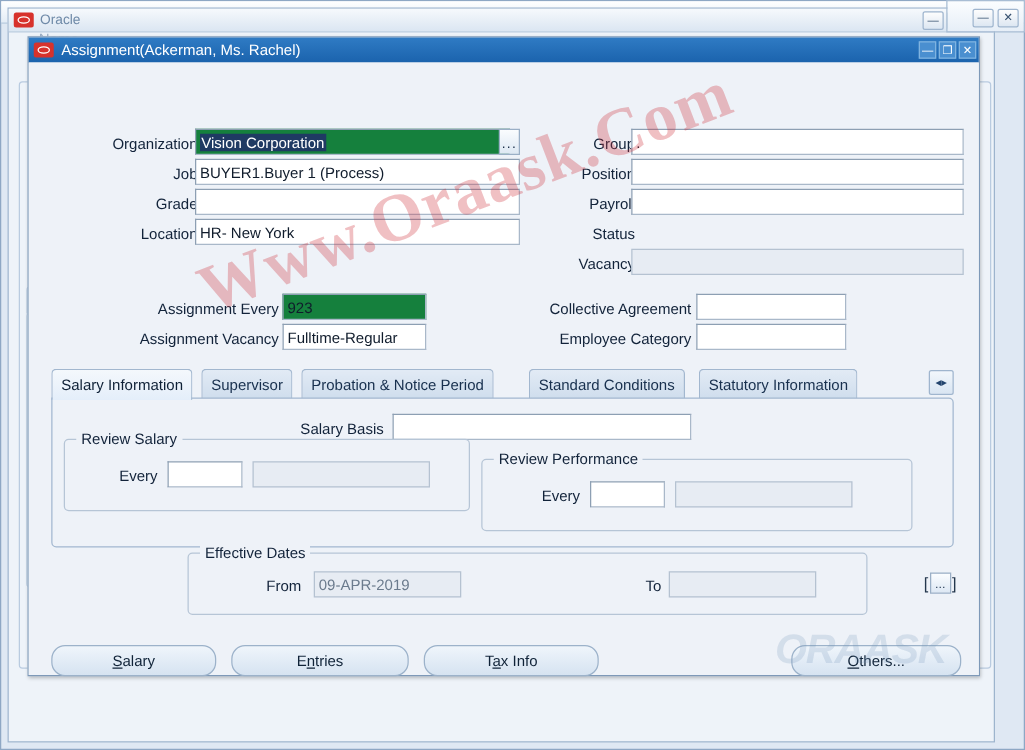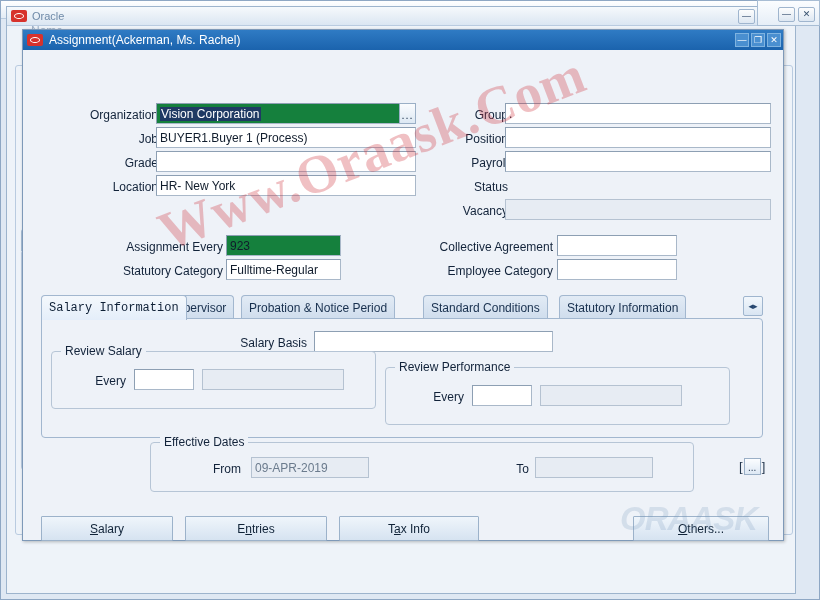--- a/index.html
+++ b/index.html
@@ -292,21 +292,21 @@
     font-size: 12px;
     color: #12233a;
     white-space: nowrap;
   }
 
   
   .dlg-btn {
     position: absolute;
     background: linear-gradient(#eff5fb, #d6e3f1);
     border: 1px solid #9cb2ca;
-    border-radius: 1px;
+    border-radius: 11px;
     box-sizing: border-box;
     display: flex; align-items: center; justify-content: center;
     font-size: 12px;
     color: #102338;
   }
   .dlg-btn u { text-decoration: underline; }
 
   .bracket-btn {
     position: absolute;
     display: flex;
@@ -438,31 +438,31 @@
     <div class="fld" style="left:482px; top:101px; width:266px; height:21px;"></div>
 
     <div class="lbl" style="left:375px; top:130px; width:110px;">Status</div>
 
     <div class="lbl" style="left:375px; top:154px; width:110px;">Vacancy</div>
     <div class="fld disabled" style="left:482px; top:149px; width:266px; height:21px;"></div>
 
     <div class="lbl" style="left:60px; top:190px; width:140px;">Assignment Every</div>
     <div class="fld yellow" style="left:203px; top:185px; width:115px; height:21px;">923</div>
 
-    <div class="lbl" style="left:60px; top:214px; width:140px;">Statutory Category</div>
+    <div class="lbl" style="left:60px; top:214px; width:140px;">Assignment Vacancy</div>
     <div class="fld" style="left:203px; top:209px; width:115px; height:21px;">Fulltime-Regular</div>
 
     <div class="lbl" style="left:375px; top:190px; width:155px;">Collective Agreement</div>
     <div class="fld" style="left:534px; top:185px; width:120px; height:21px;"></div>
 
     <div class="lbl" style="left:375px; top:214px; width:155px;">Employee Category</div>
     <div class="fld" style="left:534px; top:209px; width:120px; height:21px;"></div>
 
     <div class="tabstrip" style="left:18px; top:245px; width:722px;">
-      <div class="tab active" style="left:0px;font-family:Liberation Mono, monospace;">Salary Information</div>
+      <div class="tab active" style="left:0px;">Salary Information</div>
       <div class="tab" style="left:120px;">Supervisor</div>
       <div class="tab" style="left:200px;">Probation &amp; Notice Period</div>
       <div class="tab" style="left:382px;">Standard Conditions</div>
       <div class="tab" style="left:518px;">Statutory Information</div>
       <div class="tab-scroll">◂▸</div>
     </div>
 
     <div class="tab-panel" style="left:18px; top:268px; width:722px; height:120px;">
 
       <div class="lbl" style="left:180px; top:17px; width:85px;">Salary Basis</div>

